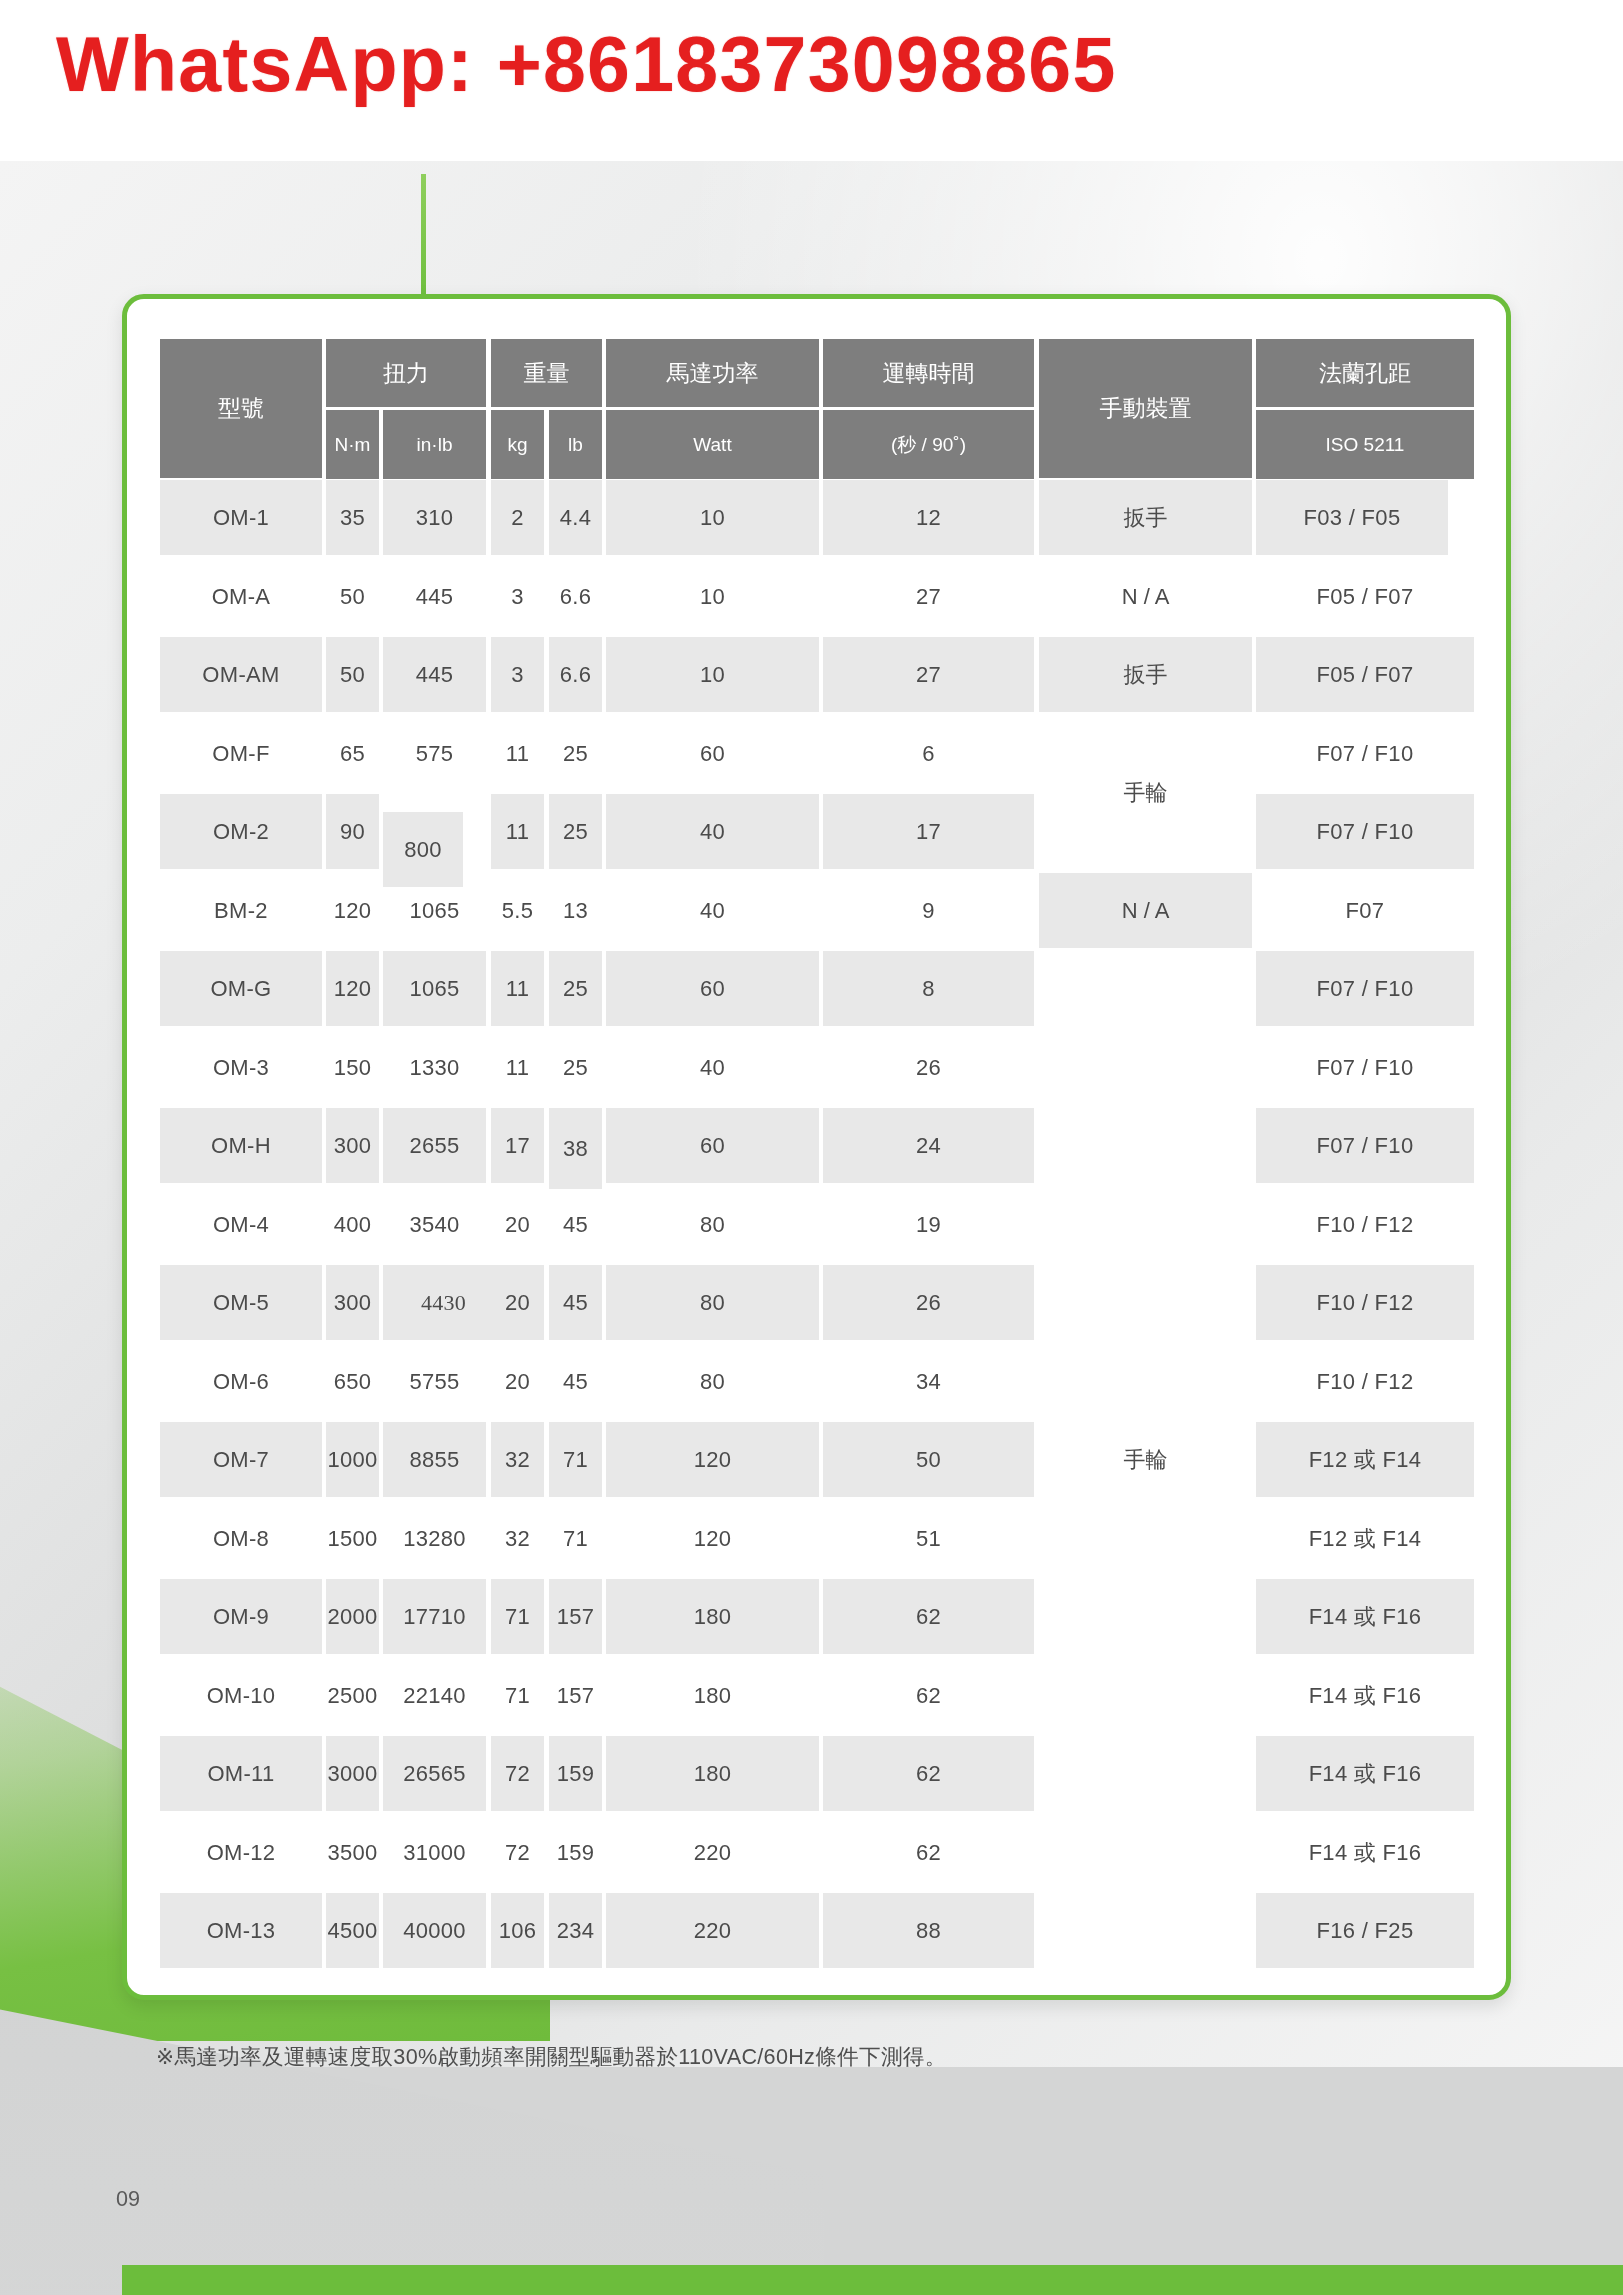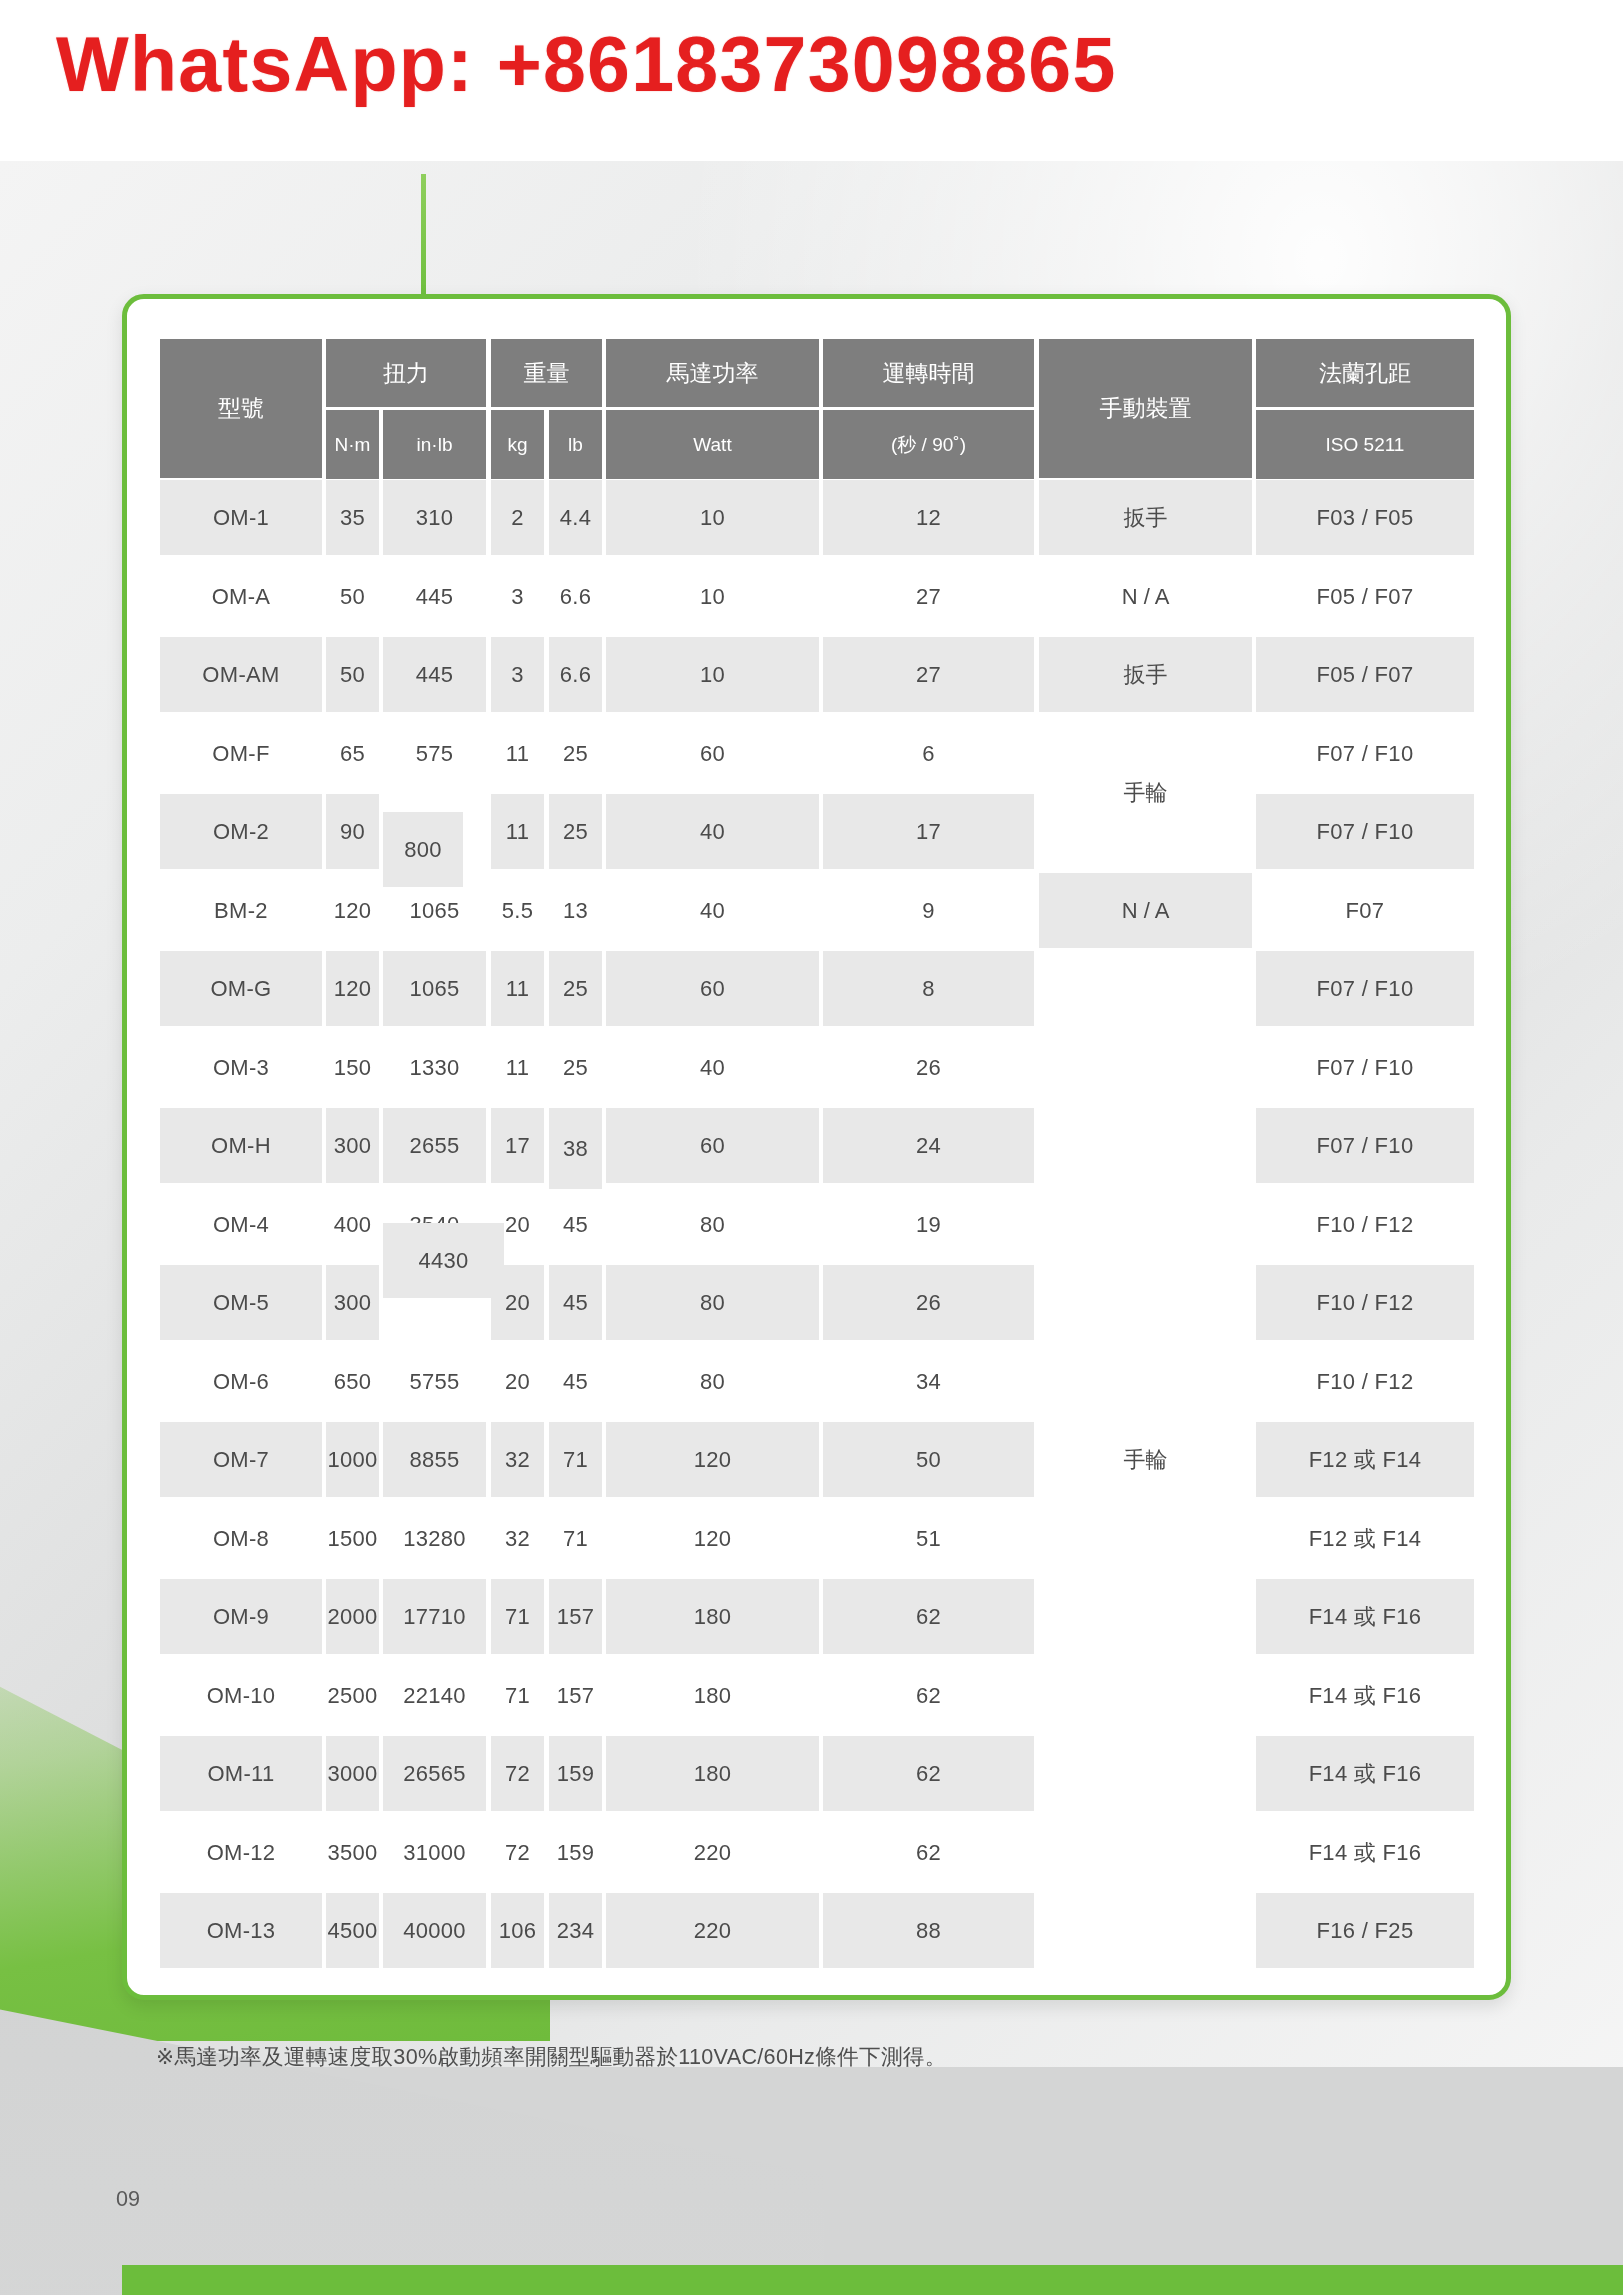--- a/index.html
+++ b/index.html
@@ -186,21 +186,21 @@
         <div class="hc small" style="left: 446px; top: 71px; width: 213px; height: 69px;">Watt</div>
         <div class="hc small" style="left: 663px; top: 71px; width: 211px; height: 69px;">(秒 / 90˚)</div>
         <div class="hc small" style="left: 1096px; top: 71px; width: 218px; height: 69px;">ISO 5211</div>
         <div class="dc shaded" style="left: 0px; top: 141px; width: 162px; height: 75px;">OM-1</div>
         <div class="dc shaded" style="left: 166px; top: 141px; width: 53px; height: 75px;">35</div>
         <div class="dc shaded" style="left: 223px; top: 141px; width: 103px; height: 75px;">310</div>
         <div class="dc shaded" style="left: 331px; top: 141px; width: 53px; height: 75px;">2</div>
         <div class="dc shaded" style="left: 389px; top: 141px; width: 53px; height: 75px;">4.4</div>
         <div class="dc shaded" style="left: 446px; top: 141px; width: 213px; height: 75px;">10</div>
         <div class="dc shaded" style="left: 663px; top: 141px; width: 211px; height: 75px;">12</div>
-        <div class="dc shaded" style="left: 1096px; top: 141px; width: 218px; height: 75px;">F03 / F05</div>
+        <div class="dc shaded" style="left: 1096px; top: 141px; width: 192px; height: 75px;">F03 / F05</div>
         <div class="dc plain" style="left: 0px; top: 220px; width: 162px; height: 75px;">OM-A</div>
         <div class="dc plain" style="left: 166px; top: 220px; width: 53px; height: 75px;">50</div>
         <div class="dc plain" style="left: 223px; top: 220px; width: 103px; height: 75px;">445</div>
         <div class="dc plain" style="left: 331px; top: 220px; width: 53px; height: 75px;">3</div>
         <div class="dc plain" style="left: 389px; top: 220px; width: 53px; height: 75px;">6.6</div>
         <div class="dc plain" style="left: 446px; top: 220px; width: 213px; height: 75px;">10</div>
         <div class="dc plain" style="left: 663px; top: 220px; width: 211px; height: 75px;">27</div>
         <div class="dc plain" style="left: 1096px; top: 220px; width: 218px; height: 75px;">F05 / F07</div>
         <div class="dc shaded" style="left: 0px; top: 298px; width: 162px; height: 75px;">OM-AM</div>
         <div class="dc shaded" style="left: 166px; top: 298px; width: 53px; height: 75px;">50</div>
@@ -261,21 +261,21 @@
         <div class="dc plain" style="left: 0px; top: 848px; width: 162px; height: 75px;">OM-4</div>
         <div class="dc plain" style="left: 166px; top: 848px; width: 53px; height: 75px;">400</div>
         <div class="dc plain" style="left: 223px; top: 848px; width: 103px; height: 75px;">3540</div>
         <div class="dc plain" style="left: 331px; top: 848px; width: 53px; height: 75px;">20</div>
         <div class="dc plain" style="left: 389px; top: 848px; width: 53px; height: 75px;">45</div>
         <div class="dc plain" style="left: 446px; top: 848px; width: 213px; height: 75px;">80</div>
         <div class="dc plain" style="left: 663px; top: 848px; width: 211px; height: 75px;">19</div>
         <div class="dc plain" style="left: 1096px; top: 848px; width: 218px; height: 75px;">F10 / F12</div>
         <div class="dc shaded" style="left: 0px; top: 926px; width: 162px; height: 75px;">OM-5</div>
         <div class="dc shaded" style="left: 166px; top: 926px; width: 53px; height: 75px;">300</div>
-        <div class="dc shaded" style="left: 223px; top: 884px; width: 121px; height: 75px;">4430</div>
+        <div class="dc shaded" style="left: 223px; top: 926px; width: 121px; height: 75px; font-family: Liberation Serif, serif;">4430</div>
         <div class="dc shaded" style="left: 331px; top: 926px; width: 53px; height: 75px;">20</div>
         <div class="dc shaded" style="left: 389px; top: 926px; width: 53px; height: 75px;">45</div>
         <div class="dc shaded" style="left: 446px; top: 926px; width: 213px; height: 75px;">80</div>
         <div class="dc shaded" style="left: 663px; top: 926px; width: 211px; height: 75px;">26</div>
         <div class="dc shaded" style="left: 1096px; top: 926px; width: 218px; height: 75px;">F10 / F12</div>
         <div class="dc plain" style="left: 0px; top: 1005px; width: 162px; height: 75px;">OM-6</div>
         <div class="dc plain" style="left: 166px; top: 1005px; width: 53px; height: 75px;">650</div>
         <div class="dc plain" style="left: 223px; top: 1005px; width: 103px; height: 75px;">5755</div>
         <div class="dc plain" style="left: 331px; top: 1005px; width: 53px; height: 75px;">20</div>
         <div class="dc plain" style="left: 389px; top: 1005px; width: 53px; height: 75px;">45</div>

